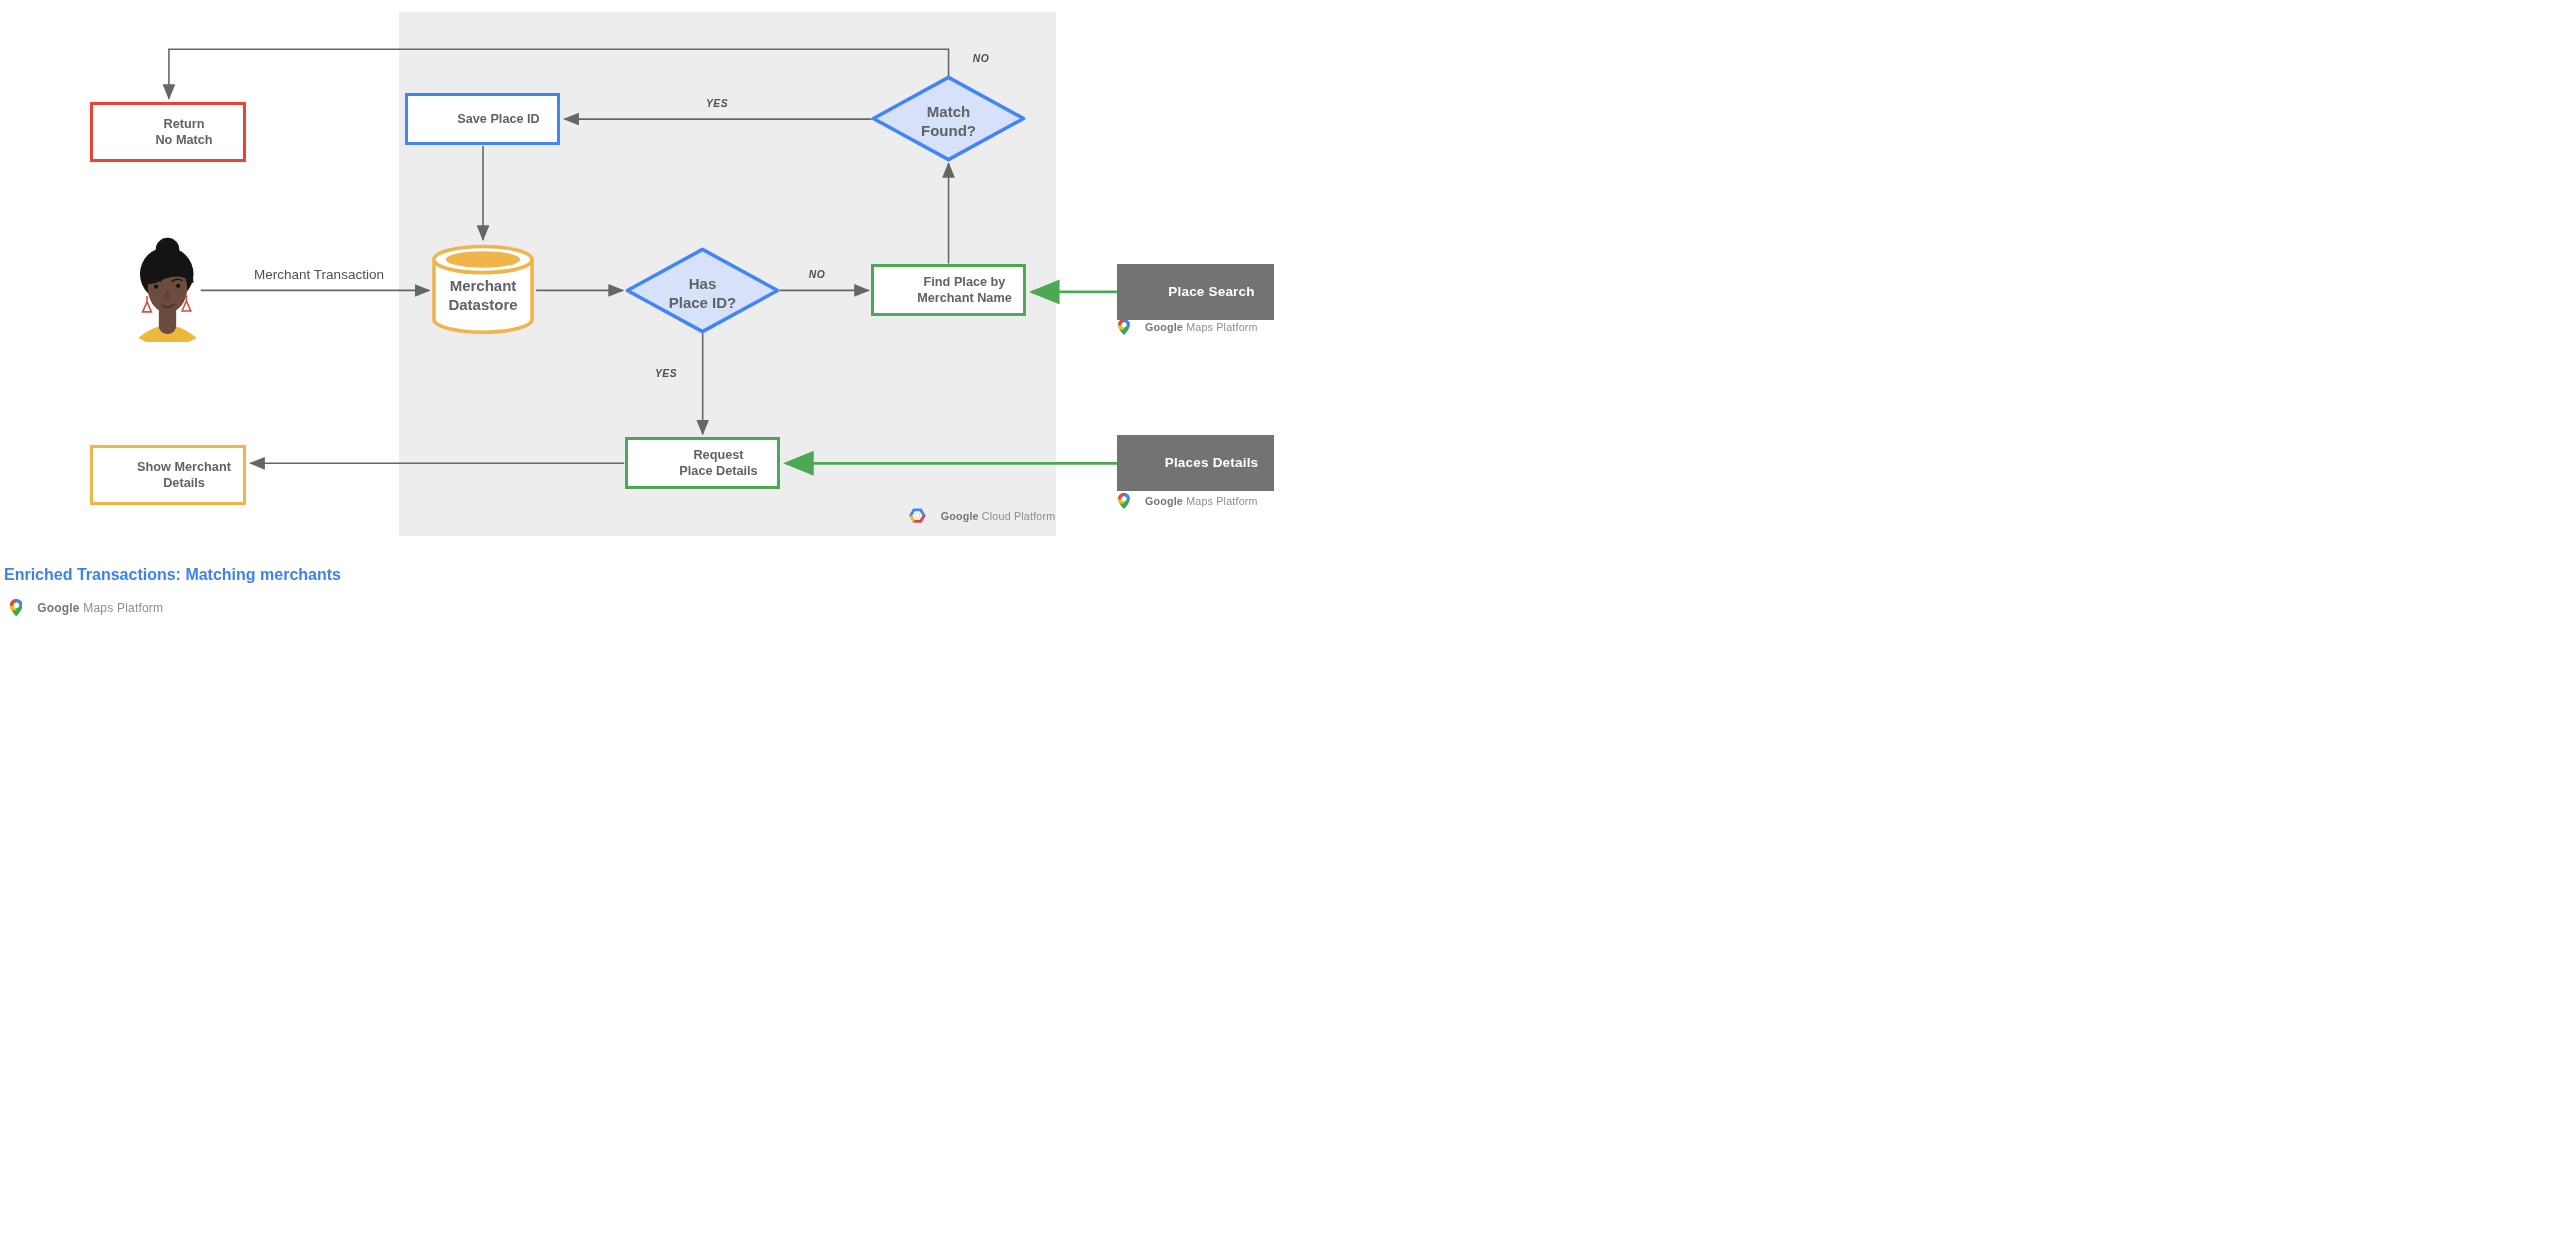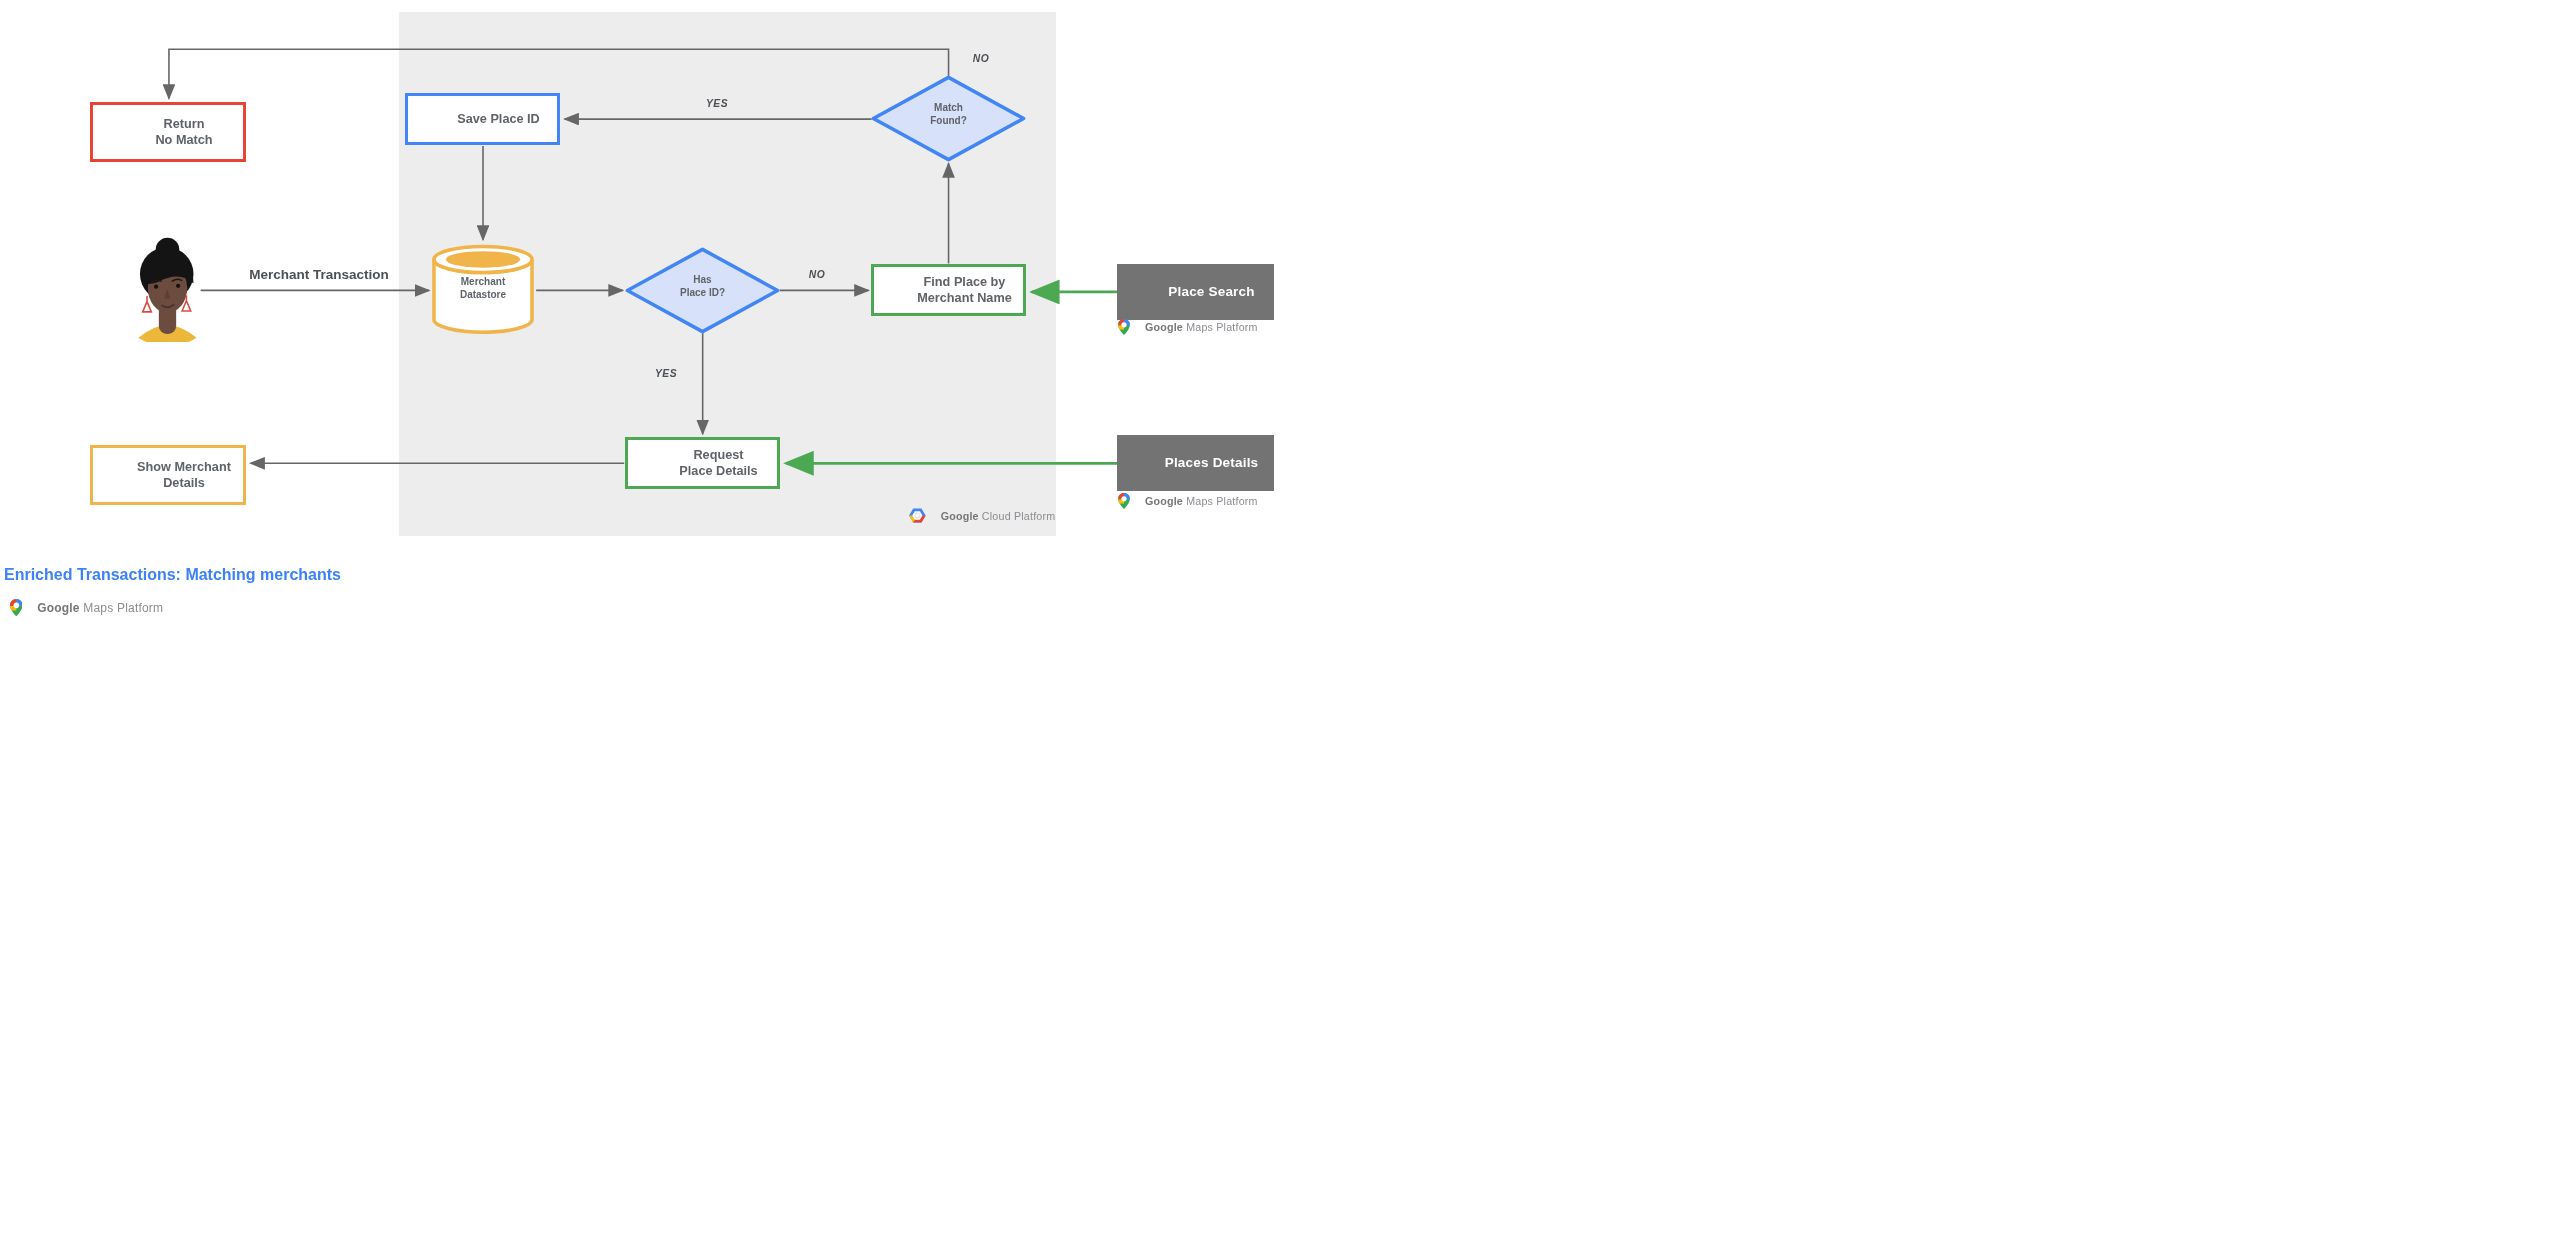--- a/index.html
+++ b/index.html
@@ -9,26 +9,26 @@
   svg.wires{position:absolute;left:0;top:0;width:1288px;height:626px;pointer-events:none;}
   .node{position:absolute;display:flex;align-items:center;justify-content:center;
         background:#fff;color:#5F6368;font-weight:700;font-size:12.7px;line-height:1.28;
         text-align:center;white-space:pre-line;box-sizing:border-box;padding-left:32px;}
   .b-red   {border:3.2px solid #E94335;}
   .b-blue  {border:3.2px solid #4285F4;}
   .b-green {border:3.2px solid #4CA853;}
   .b-gold  {border:3.2px solid #F1B44B;margin-top:12px;}
   .fill-green{background:#737373;color:#fff;border:none;font-size:13.5px;letter-spacing:0.2px;}
   .shape{position:absolute;}
-  .shape .lbl{position:absolute;left:0;right:0;color:#5F6368;font-weight:700;font-size:10px;
+  .shape .lbl{position:absolute;left:0;right:0;color:#5F6368;font-weight:700;font-size:15px;
               line-height:1.28;text-align:center;white-space:pre-line;}
   .edge-lbl{position:absolute;color:#4D5156;font-weight:700;font-size:10.3px;letter-spacing:0.5px;
             text-align:center;width:48px;margin-left:-24px;font-style:italic;}
   .mt-lbl{position:absolute;left:224px;top:267px;width:190px;text-align:center;
-          color:#4D5156;font-weight:700;font-size:13.5px;}
+          color:#4D5156;font-weight:400;font-size:13.5px;}
   .logo{position:absolute;display:flex;align-items:center;gap:15px;justify-content:center;}
   .logo .gtxt{font-size:10.7px;color:#747678;font-weight:700;letter-spacing:0.2px;}
   .logo .rtxt{font-size:10.7px;color:#8A8E92;font-weight:400;letter-spacing:0.2px;}
   .logo.big .gtxt{font-size:12px;}
   .logo.big .rtxt{font-size:12px;}
   .title{position:absolute;left:4px;top:566px;font-size:16px;font-weight:700;color:#3b82f6;}
 </style>
 </head>
 <body>
 

